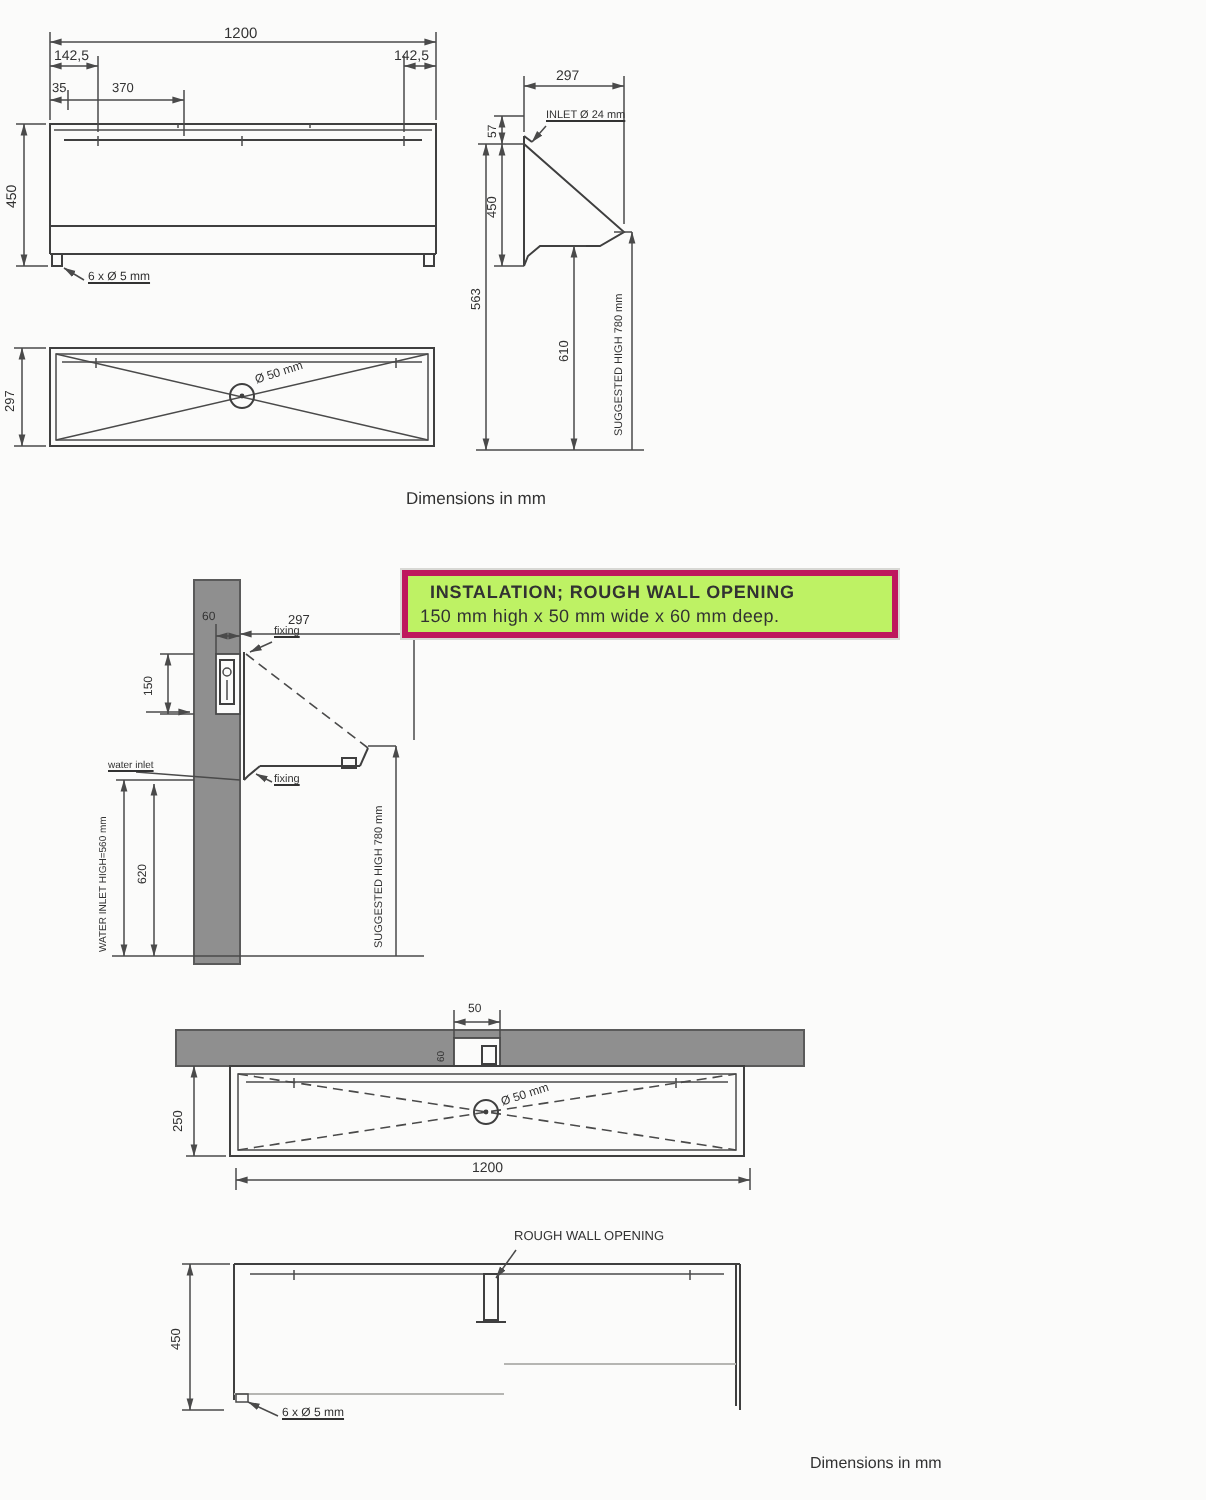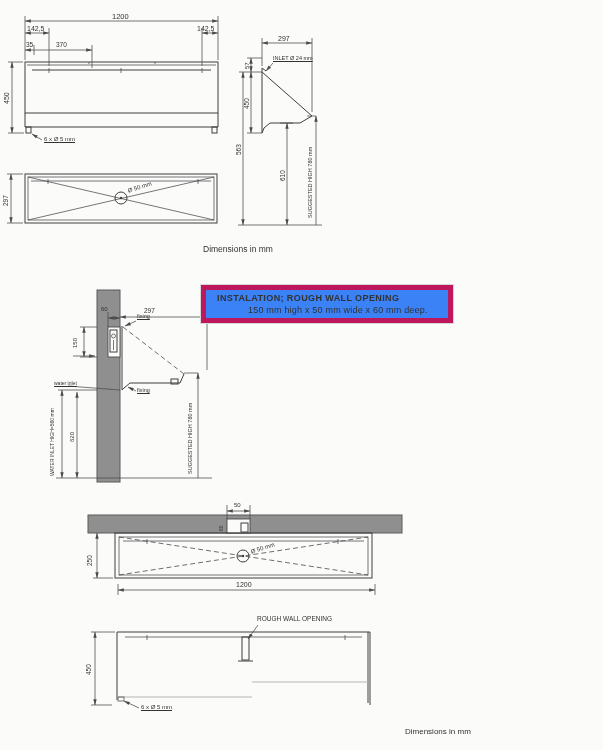--- a/index.html
+++ b/index.html
@@ -15,24 +15,24 @@
   .lt{stroke:#b5b5b2;stroke-width:1;fill:none;}
   .t{position:absolute;line-height:1;white-space:nowrap;color:#323232;}
   .rot{transform:rotate(-90deg);transform-origin:0 0;}
   .diag{transform:rotate(-18deg);transform-origin:0 0;}
   .und{text-decoration:underline;}
   .f5{font-size:5px;} .f55{font-size:5.5px;} .f6{font-size:6px;}
   .f65{font-size:6.5px;} .f7{font-size:7px;} .f75{font-size:7.5px;}
   .f8{font-size:8px;} .f85{font-size:8.5px;} .f9{font-size:9px;}
   #install-box{
     position:absolute;left:201px;top:285px;width:242px;height:28px;
-    border:5px solid #be185d;background:#3b82f6;box-shadow:0 0 0 1px #d8d8d4;
+    border:3px solid #be185d;background:#bef264;box-shadow:0 0 0 1px #d8d8d4;
   }
   #install-box .l1{position:absolute;left:11px;top:4px;font-weight:600;letter-spacing:.4px;}
-  #install-box .l2{position:absolute;left:6px;top:16px;letter-spacing:.2px;margin-left:36px;}
+  #install-box .l2{position:absolute;left:6px;top:16px;letter-spacing:.2px;}
 </style>
 </head>
 <body>
 
 <div id="canvas">
 
   <svg id="linework" width="603" height="750">
     <defs>
       <marker id="ar" viewBox="0 0 6 4" refX="5.8" refY="2" markerWidth="6" markerHeight="4" markerUnits="userSpaceOnUse" orient="auto-start-reverse">
         <path d="M6,2 L0,0.3 L0,3.7 Z" fill="#4a4a4a"></path>

